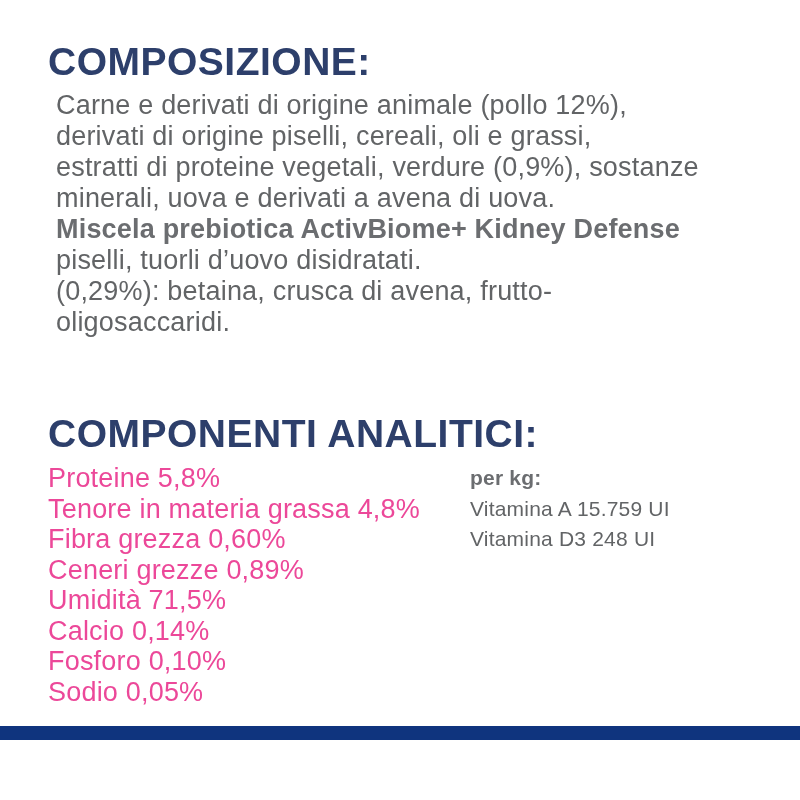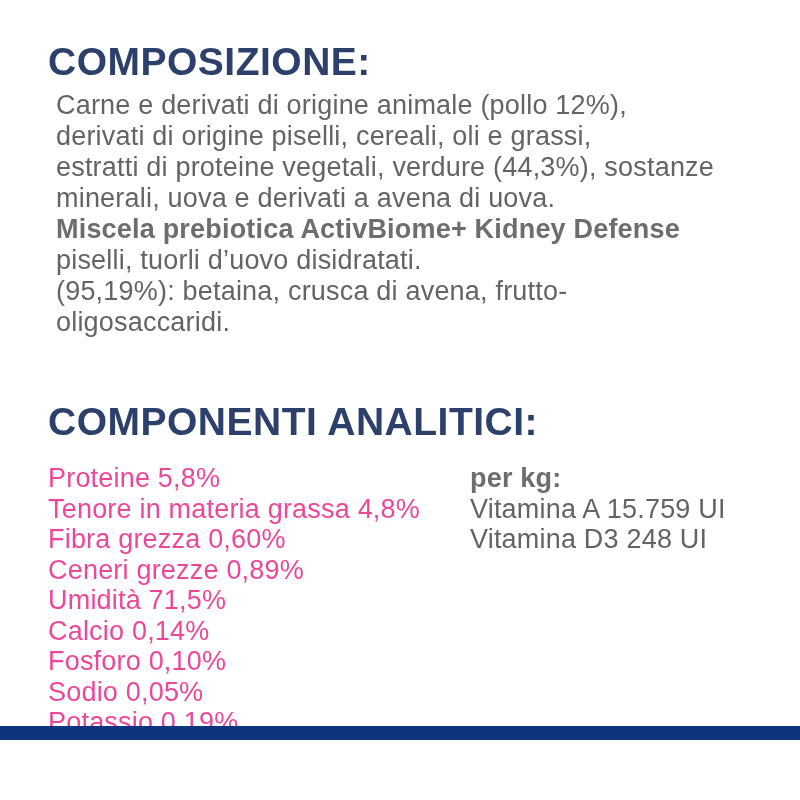--- a/index.html
+++ b/index.html
@@ -14,42 +14,42 @@
     position:absolute;left:48px;
     margin:0;
     font-size:39px;
     font-weight:700;
     letter-spacing:0.5px;
     color:#2d3f6b;
     line-height:1;
     white-space:nowrap;
   }
   #composition-heading{top:42px;}
-  #analytical-heading{top:402px;}
+  #analytical-heading{top:414px;}
   .body-text{
     position:absolute;left:48px;top:90px;
     font-size:27px;
     line-height:31px;
     letter-spacing:0.2px;
     color:#626466;
     white-space:nowrap;
     margin-left:8px;
   }
   .body-text .bold{font-weight:700;color:#6b6d70;}
   .col-left{
     position:absolute;left:48px;top:463px;
     font-size:27px;
     line-height:30.5px;
     letter-spacing:0.2px;
     color:#ec4899;
     white-space:nowrap;
   }
   .col-right{
     position:absolute;left:470px;top:463px;
-    font-size:27px;
+    font-size:21px;
     line-height:30.5px;
     letter-spacing:0.2px;
     color:#626466;
     white-space:nowrap;
   }
   .col-right .bold{font-weight:700;color:#6b6d70;}
   .bottom-bar{
     position:absolute;left:0;bottom:0;
     width:800px;height:14px;
     background:#0f347e;
@@ -58,40 +58,39 @@
 </head>
 <body>
 
 <div class="page">
 
   <h1 class="heading" id="composition-heading">COMPOSIZIONE:</h1>
 
   <div class="body-text" id="composition-body">
       <div><span>Carne e derivati di origine animale (pollo 12%),</span></div>
       <div><span>derivati di origine piselli, cereali, oli e grassi,</span></div>
-      <div><span>estratti di proteine vegetali, verdure (44,3%), sostanze</span></div>
+      <div><span>estratti di proteine vegetali, verdure (0,9%), sostanze</span></div>
       <div><span>minerali, uova e derivati a avena di uova.</span></div>
       <div><span class="bold">Miscela prebiotica ActivBiome+ Kidney Defense</span></div>
       <div><span>piselli, tuorli d’uovo disidratati.</span></div>
-      <div><span>(95,19%): betaina, crusca di avena, frutto-</span></div>
+      <div><span>(0,29%): betaina, crusca di avena, frutto-</span></div>
       <div><span>oligosaccaridi.</span></div>
     </div>
 
   <h2 class="heading" id="analytical-heading">COMPONENTI ANALITICI:</h2>
 
   <div class="col-left" id="analytical-list">
       <div>Proteine 5,8%</div>
       <div>Tenore in materia grassa 4,8%</div>
       <div>Fibra grezza 0,60%</div>
       <div>Ceneri grezze 0,89%</div>
       <div>Umidità 71,5%</div>
       <div>Calcio 0,14%</div>
       <div>Fosforo 0,10%</div>
       <div>Sodio 0,05%</div>
-      <div>Potassio 0,19%</div>
     </div>
 
   <div class="col-right">
     <div class="bold">per kg:</div>
     <div id="perkg-list">
         <div>Vitamina A 15.759 UI</div>
         <div>Vitamina D3 248 UI</div>
       </div>
   </div>
 

